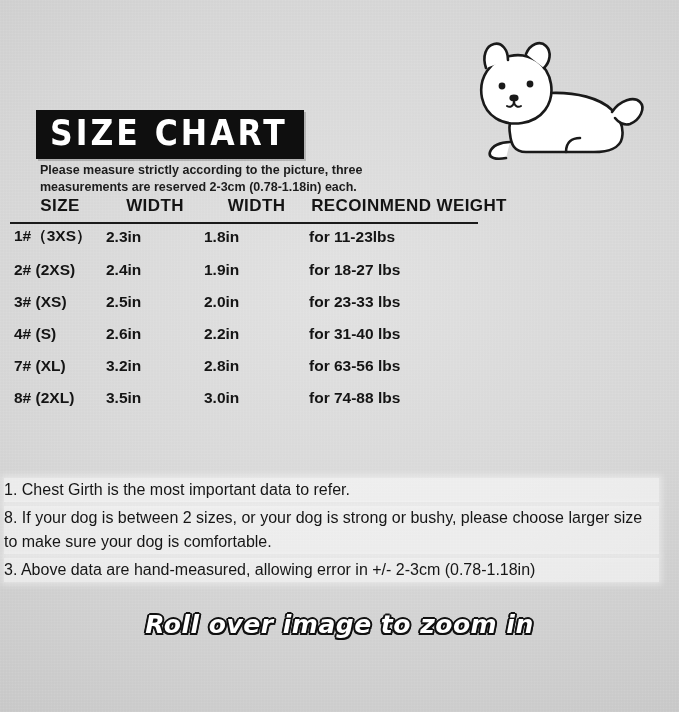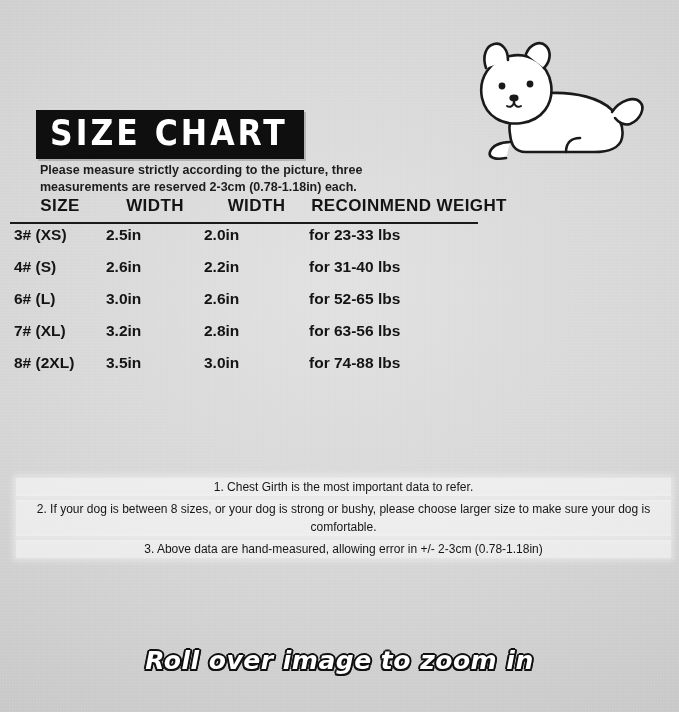--- a/index.html
+++ b/index.html
@@ -101,27 +101,26 @@
     left: 10px;
     top: 222px;
     width: 468px;
     height: 2px;
     background: #1a1a1a;
   }
 
   
   #notes {
     position: absolute;
-    left: 16px;
+    left: 4px;
     top: 478px;
     width: 655px;
-    font-size: 12px;
+    font-size: 16px;
     color: #161616;
     line-height: 1.5;
-    text-align: center;
   }
   #notes .note-line {
     display: block;
     margin-bottom: 4px;
   }
   #notes .hl {
     background: rgba(255,255,255,.55);
     box-shadow: 0 0 6px 3px rgba(255,255,255,.4);
   }
 
@@ -135,21 +134,20 @@
     font-family: "DejaVu Sans", sans-serif;
     font-size: 25px;
     font-weight: bold;
     font-style: italic;
     color: #ffffff;
     letter-spacing: .5px;
     text-shadow:
       -1.5px -1.5px 0 #111, 1.5px -1.5px 0 #111,
       -1.5px  1.5px 0 #111, 1.5px  1.5px 0 #111,
       0 2px 0 #111, 2px 0 0 #111, 0 -2px 0 #111, -2px 0 0 #111;
-    margin-top: 36px;
   }
 
   
   #dog {
     position: absolute;
     left: 448px;
     top: 38px;
     width: 200px;
     height: 140px;
   }
@@ -202,55 +200,61 @@
       <thead>
         <tr>
           <th class="col-size">SIZE</th>
           <th class="col-length">WIDTH</th>
           <th class="col-width">WIDTH</th>
           <th class="col-weight">RECOINMEND WEIGHT</th>
         </tr>
       </thead>
       <tbody>
         <tr>
+          <td class="col-size">1#（3XS）</td>
+          <td class="col-length">2.3in</td>
+          <td class="col-width">1.8in</td>
+          <td class="col-weight">for 11-23lbs</td>
+        </tr>
+        <tr>
+          <td class="col-size">2# (2XS)</td>
+          <td class="col-length">2.4in</td>
+          <td class="col-width">1.9in</td>
+          <td class="col-weight">for 18-27 lbs</td>
+        </tr>
+        <tr>
           <td class="col-size">3# (XS)</td>
           <td class="col-length">2.5in</td>
           <td class="col-width">2.0in</td>
           <td class="col-weight">for 23-33 lbs</td>
         </tr>
         <tr>
           <td class="col-size">4# (S)</td>
           <td class="col-length">2.6in</td>
           <td class="col-width">2.2in</td>
           <td class="col-weight">for 31-40 lbs</td>
         </tr>
         <tr>
-          <td class="col-size">6# (L)</td>
-          <td class="col-length">3.0in</td>
-          <td class="col-width">2.6in</td>
-          <td class="col-weight">for 52-65 lbs</td>
-        </tr>
-        <tr>
           <td class="col-size">7# (XL)</td>
           <td class="col-length">3.2in</td>
           <td class="col-width">2.8in</td>
           <td class="col-weight">for 63-56 lbs</td>
         </tr>
         <tr>
           <td class="col-size">8# (2XL)</td>
           <td class="col-length">3.5in</td>
           <td class="col-width">3.0in</td>
           <td class="col-weight">for 74-88 lbs</td>
         </tr>
       </tbody>
     </table>
   </div>
   <div id="header-rule"></div>
 
   <div id="notes">
     <span class="note-line hl">1. Chest Girth is the most important data to refer.</span>
-    <span class="note-line hl">2. If your dog is between 8 sizes, or your dog is strong or bushy, please choose larger size to make sure your dog is comfortable.</span>
+    <span class="note-line hl">8. If your dog is between 2 sizes, or your dog is strong or bushy, please choose larger size to make sure your dog is comfortable.</span>
     <span class="note-line hl">3. Above data are hand-measured, allowing error in +/- 2-3cm (0.78-1.18in)</span>
   </div>
 
   <div id="rollover">Roll over image to zoom in</div>
 
 </div>
 
 </body></html>

